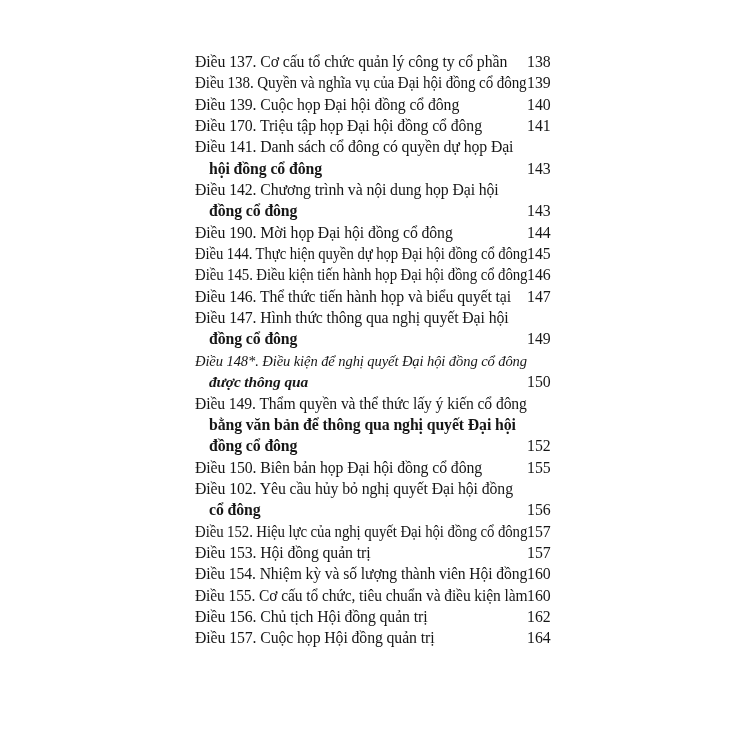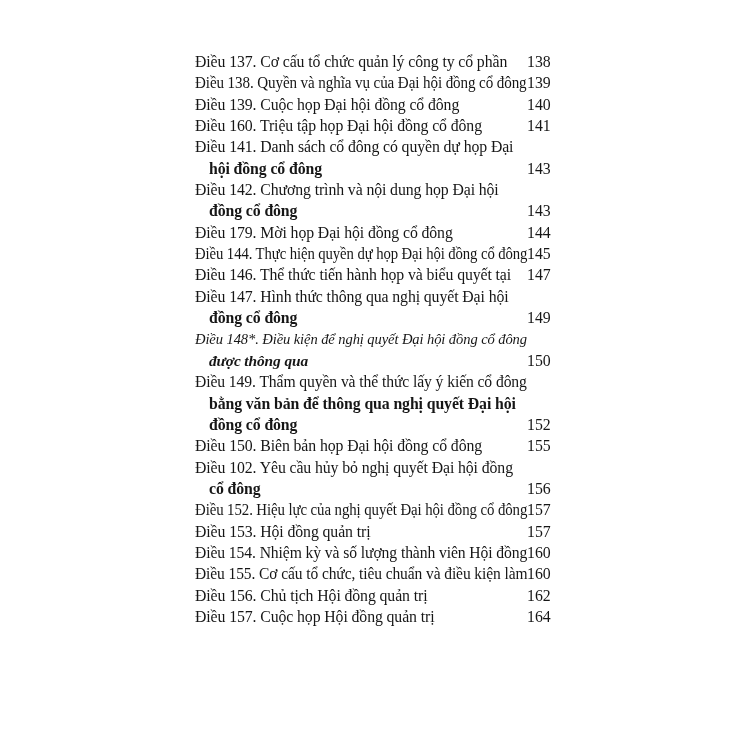--- a/index.html
+++ b/index.html
@@ -76,49 +76,55 @@
         <div class="page-num">139</div>
       </div>
       <div class="entry">
         <div class="entry-text">
           <div class="line">Điều 139. Cuộc họp Đại hội đồng cổ đông</div>
         </div>
         <div class="page-num">140</div>
       </div>
       <div class="entry">
         <div class="entry-text">
-          <div class="line">Điều 160. Triệu tập họp Đại hội đồng cổ đông</div>
+          <div class="line">Điều 170. Triệu tập họp Đại hội đồng cổ đông</div>
         </div>
         <div class="page-num">141</div>
       </div>
       <div class="entry">
         <div class="entry-text">
           <div class="line j">Điều 141. Danh sách cổ đông có quyền dự họp Đại</div>
           <div class="line cont">hội đồng cổ đông</div>
         </div>
         <div class="page-num">143</div>
       </div>
       <div class="entry">
         <div class="entry-text">
           <div class="line j">Điều 142. Chương trình và nội dung họp Đại hội</div>
           <div class="line cont">đồng cổ đông</div>
         </div>
         <div class="page-num">143</div>
       </div>
       <div class="entry">
         <div class="entry-text">
-          <div class="line">Điều 179. Mời họp Đại hội đồng cổ đông</div>
+          <div class="line">Điều 190. Mời họp Đại hội đồng cổ đông</div>
         </div>
         <div class="page-num">144</div>
       </div>
       <div class="entry">
         <div class="entry-text">
           <div class="line" style="transform: scaleX(0.932584); transform-origin: 0px 50%;">Điều 144. Thực hiện quyền dự họp Đại hội đồng cổ đông</div>
         </div>
         <div class="page-num">145</div>
+      </div>
+      <div class="entry">
+        <div class="entry-text">
+          <div class="line" style="transform: scaleX(0.94051); transform-origin: 0px 50%;">Điều 145. Điều kiện tiến hành họp Đại hội đồng cổ đông</div>
+        </div>
+        <div class="page-num">146</div>
       </div>
       <div class="entry">
         <div class="entry-text">
           <div class="line j">Điều 146. Thể thức tiến hành họp và biểu quyết tại</div>
         </div>
         <div class="page-num">147</div>
       </div>
       <div class="entry">
         <div class="entry-text">
           <div class="line j">Điều 147. Hình thức thông qua nghị quyết Đại hội</div>

